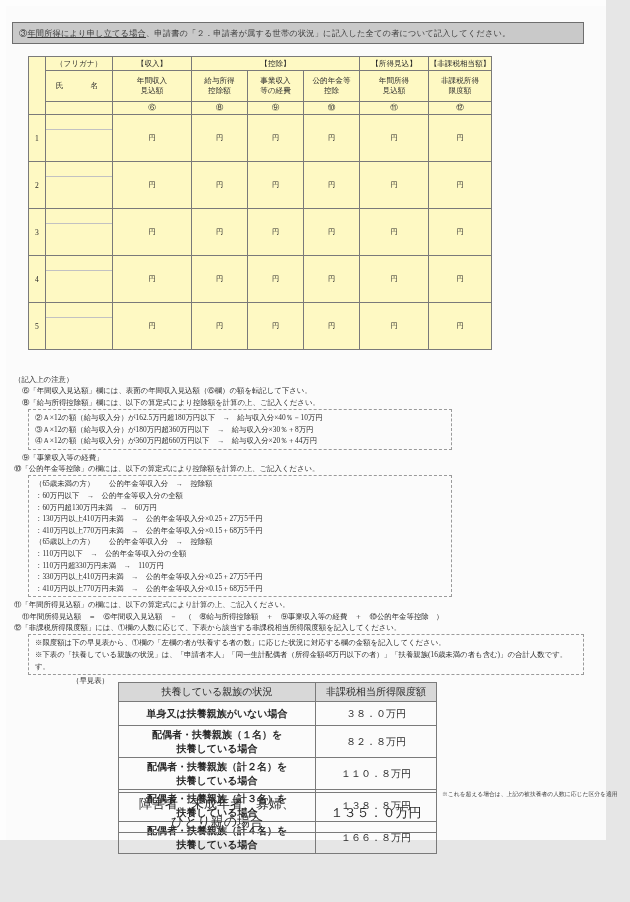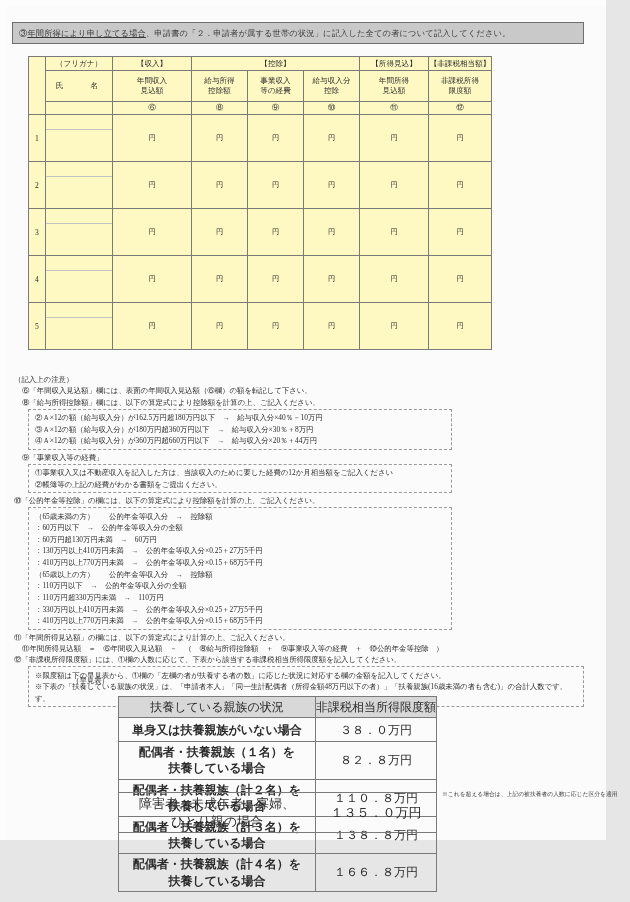--- a/index.html
+++ b/index.html
@@ -134,23 +134,23 @@
   .pad-l2 { padding-left: 70px; }
 
   
   .hayami-label {
     position: absolute;
     left: 72px; top: 676px;
     font-size: 7.4px;
   }
   .hayami {
     position: absolute;
-    left: 118px; top: 696px;
+    left: 118px; top: 682px;
     border-collapse: collapse;
-    font-size: 12px;
+    font-size: 10px;
     color: #2b2b2b;
   }
   .hayami td, .hayami th {
     border: 1px solid #7a7a7a;
     text-align: center;
     vertical-align: middle;
     font-weight: normal;
     padding: 2px 0;
     line-height: 1.35;
   }
@@ -218,21 +218,21 @@
         </td>
         <td class="coldn hd-mid">
           <div>給与所得</div>
           <div>控除額</div>
         </td>
         <td class="coldn hd-mid">
           <div>事業収入</div>
           <div>等の経費</div>
         </td>
         <td class="coldn hd-mid">
-          <div>給与収入分</div>
+          <div>公的年金等</div>
           <div>控除</div>
         </td>
         <td class="colinc2 hd-mid">
           <div>年間所得</div>
           <div>見込額</div>
         </td>
         <td class="colexc hd-mid">
           <div>非課税所得</div>
           <div>限度額</div>
         </td>
@@ -329,24 +329,20 @@
   <div class="notes">
     <div class="ln">（記入上の注意）</div>
     <div class="ln indent1">⑥「年間収入見込額」欄には、表面の年間収入見込額（⑥欄）の額を転記して下さい。</div>
     <div class="ln indent1">⑧「給与所得控除額」欄には、以下の算定式により控除額を計算の上、ご記入ください。</div>
     <div class="fbox">
       <div class="ln">②Ａ×12の額（給与収入分）が162.5万円超180万円以下　→　給与収入分×40％－10万円</div>
       <div class="ln">③Ａ×12の額（給与収入分）が180万円超360万円以下　→　給与収入分×30％＋8万円</div>
       <div class="ln">④Ａ×12の額（給与収入分）が360万円超660万円以下　→　給与収入分×20％＋44万円</div>
     </div>
     <div class="ln indent1">⑨「事業収入等の経費」</div>
-    <div class="fbox">
-      <div class="ln">①事業収入又は不動産収入を記入した方は、当該収入のために要した経費の12か月相当額をご記入ください</div>
-      <div class="ln">②帳簿等の上記の経費がわかる書類をご提出ください。</div>
-    </div>
     <div class="ln">⑩「公的年金等控除」の欄には、以下の算定式により控除額を計算の上、ご記入ください。</div>
     <div class="fbox">
       <div class="ln pad-l">（65歳未満の方）　　公的年金等収入分　→　控除額</div>
       <div class="ln pad-l2">：60万円以下　→　公的年金等収入分の全額</div>
       <div class="ln pad-l2">：60万円超130万円未満　→　60万円</div>
       <div class="ln pad-l2">：130万円以上410万円未満　→　公的年金等収入分×0.25＋27万5千円</div>
       <div class="ln pad-l2">：410万円以上770万円未満　→　公的年金等収入分×0.15＋68万5千円</div>
       <div class="ln pad-l">（65歳以上の方）　　公的年金等収入分　→　控除額</div>
       <div class="ln pad-l2">：110万円以下　→　公的年金等収入分の全額</div>
       <div class="ln pad-l2">：110万円超330万円未満　→　110万円</div>

